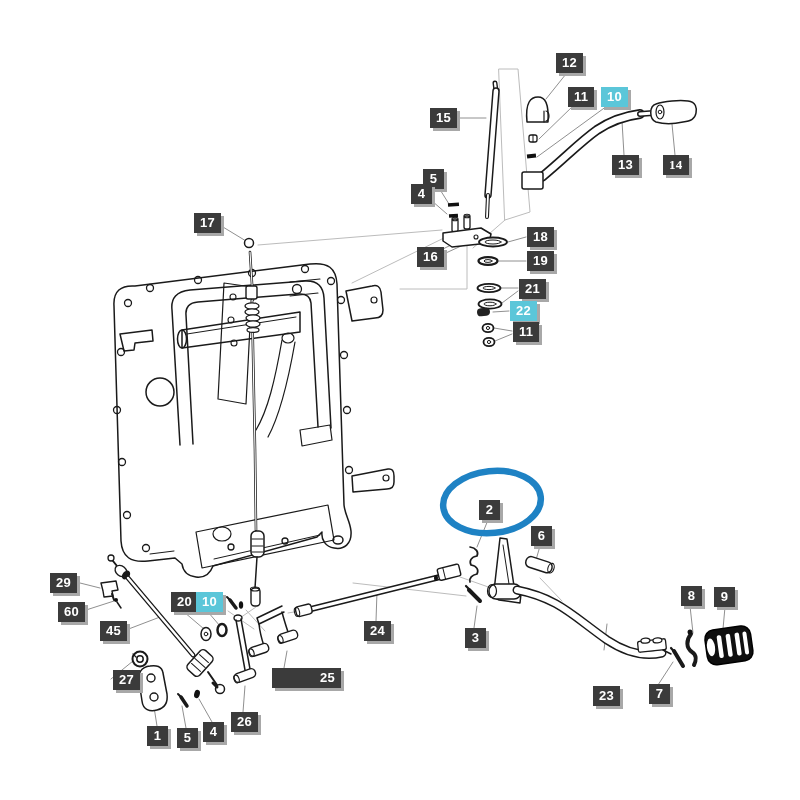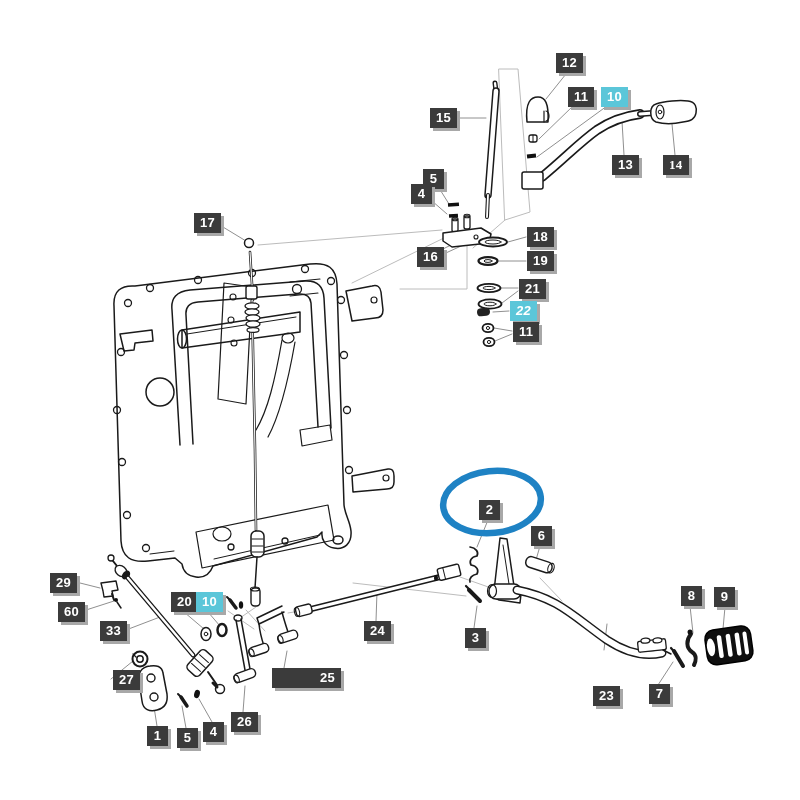--- a/index.html
+++ b/index.html
@@ -355,25 +355,25 @@
       <div class="part-label" style="left: 430px; top: 108px;">15</div>
       <div class="part-label" style="left: 612px; top: 155px;">13</div>
       <div class="part-label" style="left: 663px; top: 155px; font-family: Liberation Serif, serif;">14</div>
       <div class="part-label" style="left: 423px; top: 169px;">5</div>
       <div class="part-label" style="left: 411px; top: 184px;">4</div>
       <div class="part-label" style="left: 194px; top: 213px;">17</div>
       <div class="part-label" style="left: 417px; top: 247px;">16</div>
       <div class="part-label" style="left: 527px; top: 227px;">18</div>
       <div class="part-label" style="left: 527px; top: 251px;">19</div>
       <div class="part-label" style="left: 519px; top: 279px;">21</div>
-      <div class="part-label hl" style="left: 510px; top: 301px; font-style: italic;">22</div>
+      <div class="part-label hl" style="left: 510px; top: 301px;">22</div>
       <div class="part-label" style="left: 513px; top: 322px;">11</div>
       <div class="part-label" style="left: 50px; top: 573px;">29</div>
       <div class="part-label" style="left: 58px; top: 602px;">60</div>
-      <div class="part-label" style="left: 100px; top: 621px;">33</div>
+      <div class="part-label" style="left: 100px; top: 621px;">45</div>
       <div class="part-label" style="left: 85px; top: 670px; margin-left: 28px;">27</div>
       <div class="part-label" style="left: 171px; top: 592px;">20</div>
       <div class="part-label hl" style="left: 196px; top: 592px;">10</div>
       <div class="part-label" style="left: 147px; top: 726px;">1</div>
       <div class="part-label" style="left: 177px; top: 728px;">5</div>
       <div class="part-label" style="left: 203px; top: 722px;">4</div>
       <div class="part-label" style="left: 231px; top: 712px;">26</div>
       <div class="part-label" style="left: 272px; top: 668px; padding-left: 48px;">25</div>
       <div class="part-label" style="left: 364px; top: 621px;">24</div>
       <div class="part-label" style="left: 465px; top: 628px;">3</div>

